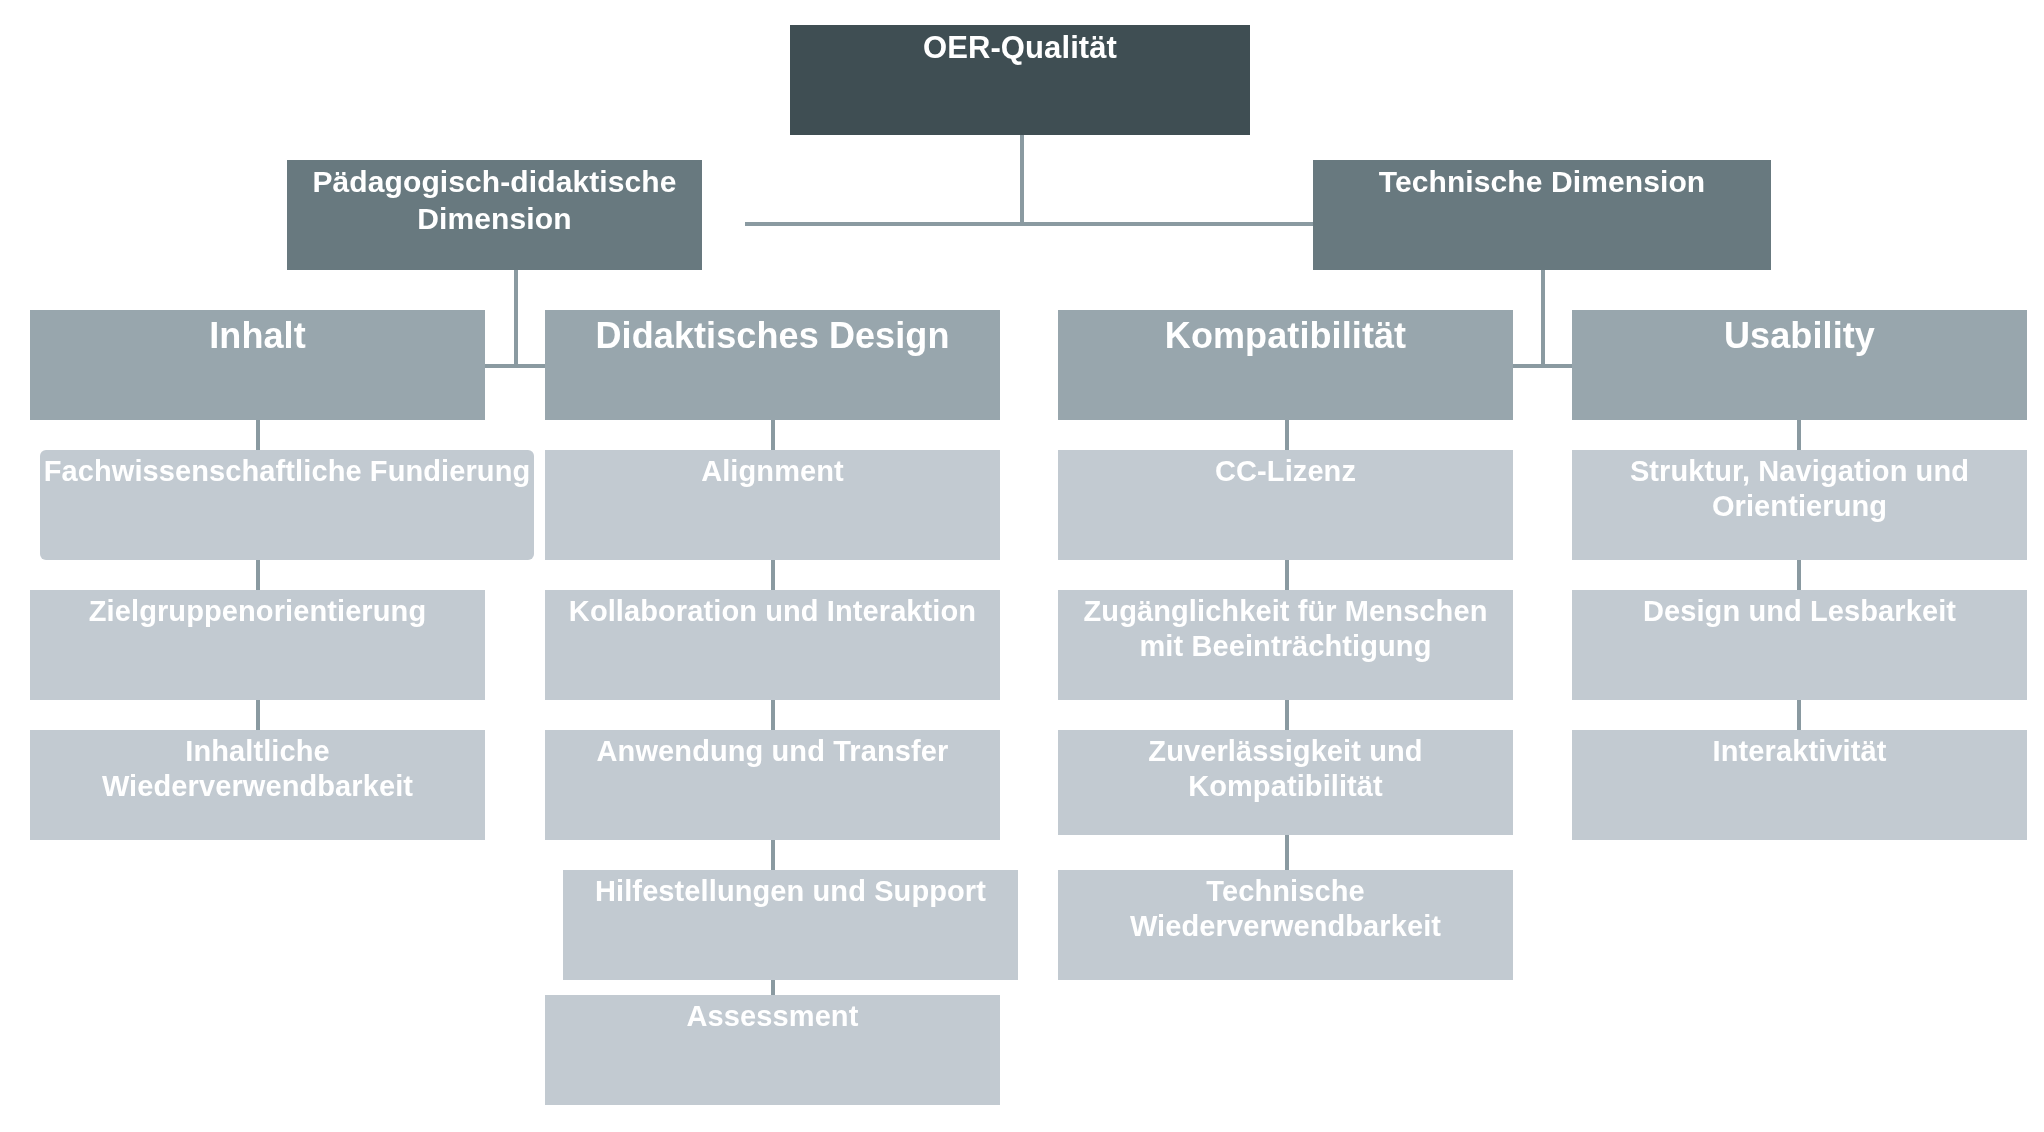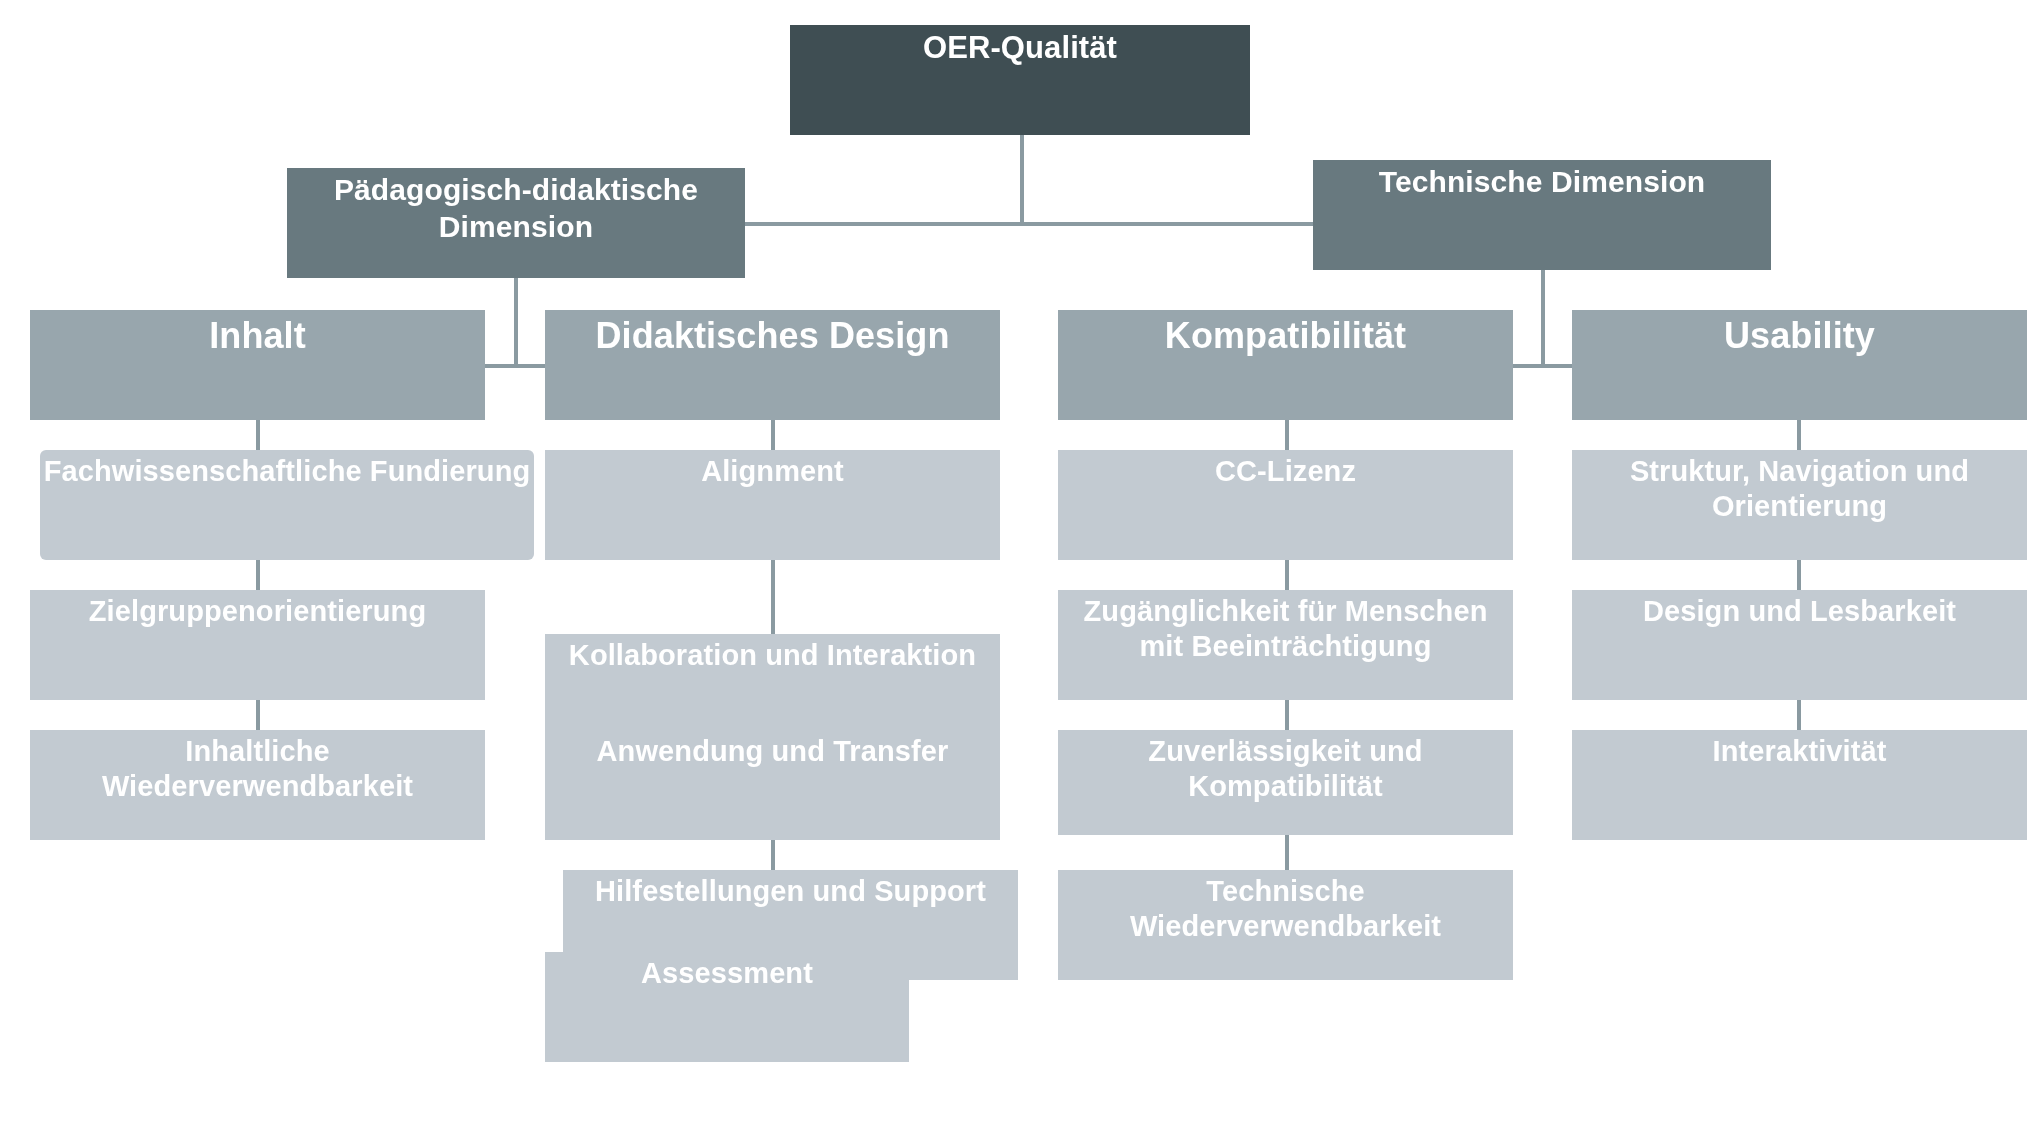--- a/index.html
+++ b/index.html
@@ -74,21 +74,21 @@
   <div class="conn conn-v" style="left:771px; top:420px; height:590px;"></div>
 
   <div class="conn conn-v" style="left:1285px; top:420px; height:450px;"></div>
 
   <div class="conn conn-v" style="left:1797px; top:420px; height:310px;"></div>
 
   <div class="node lvl-root" style="left:790px; top:25px; width:460px; height:110px;">
     <span>OER-Qualität</span>
   </div>
 
-  <div class="node lvl-dim" style="left:287px; top:168px; width:458px; height:110px;">
+  <div class="node lvl-dim" style="left:287px; top:160px; width:415px; height:110px;">
     <span>Pädagogisch-didaktische Dimension</span>
   </div>
 
   <div class="node lvl-dim" style="left:1313px; top:160px; width:458px; height:110px;">
     <span>Technische Dimension</span>
   </div>
 
   <div class="node lvl-cat" style="left:30px; top:310px; width:455px; height:110px;">
     <span>Inhalt</span>
   </div>
@@ -111,30 +111,30 @@
   <div class="node lvl-leaf" style="left:30px; top:590px; width:455px; height:110px;">
     <span>Zielgruppenorientierung</span>
   </div>
   <div class="node lvl-leaf" style="left:30px; top:730px; width:455px; height:110px;">
     <span>Inhaltliche Wiederverwendbarkeit</span>
   </div>
 
   <div class="node lvl-leaf" style="left:545px; top:450px; width:455px; height:110px;">
     <span>Alignment</span>
   </div>
-  <div class="node lvl-leaf" style="left:545px; top:590px; width:455px; height:110px;margin-top:44px;">
+  <div class="node lvl-leaf" style="left:545px; top:590px; width:455px; height:110px;">
     <span>Kollaboration und Interaktion</span>
   </div>
   <div class="node lvl-leaf" style="left:545px; top:730px; width:455px; height:110px;">
     <span>Anwendung und Transfer</span>
   </div>
   <div class="node lvl-leaf" style="left:563px; top:870px; width:455px; height:110px;">
     <span>Hilfestellungen und Support</span>
   </div>
-  <div class="node lvl-leaf" style="left:545px; top:952px; width:364px; height:110px;">
+  <div class="node lvl-leaf" style="left:545px; top:995px; width:455px; height:110px;">
     <span>Assessment</span>
   </div>
 
   <div class="node lvl-leaf" style="left:1058px; top:450px; width:455px; height:110px;">
     <span>CC-Lizenz</span>
   </div>
   <div class="node lvl-leaf" style="left:1058px; top:590px; width:455px; height:110px;">
     <span>Zugänglichkeit für Menschen mit Beeinträchtigung</span>
   </div>
   <div class="node lvl-leaf" style="left:1058px; top:730px; width:455px; height:105px;">

